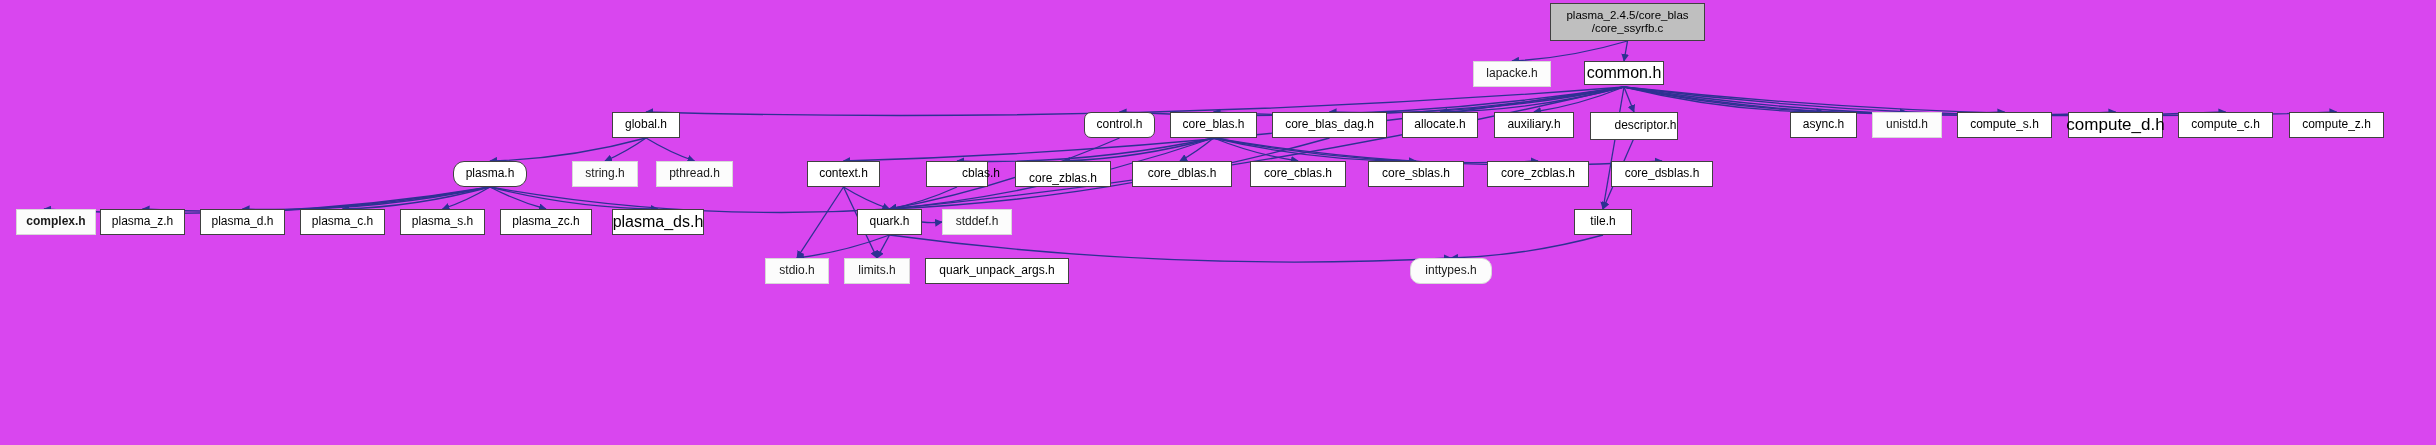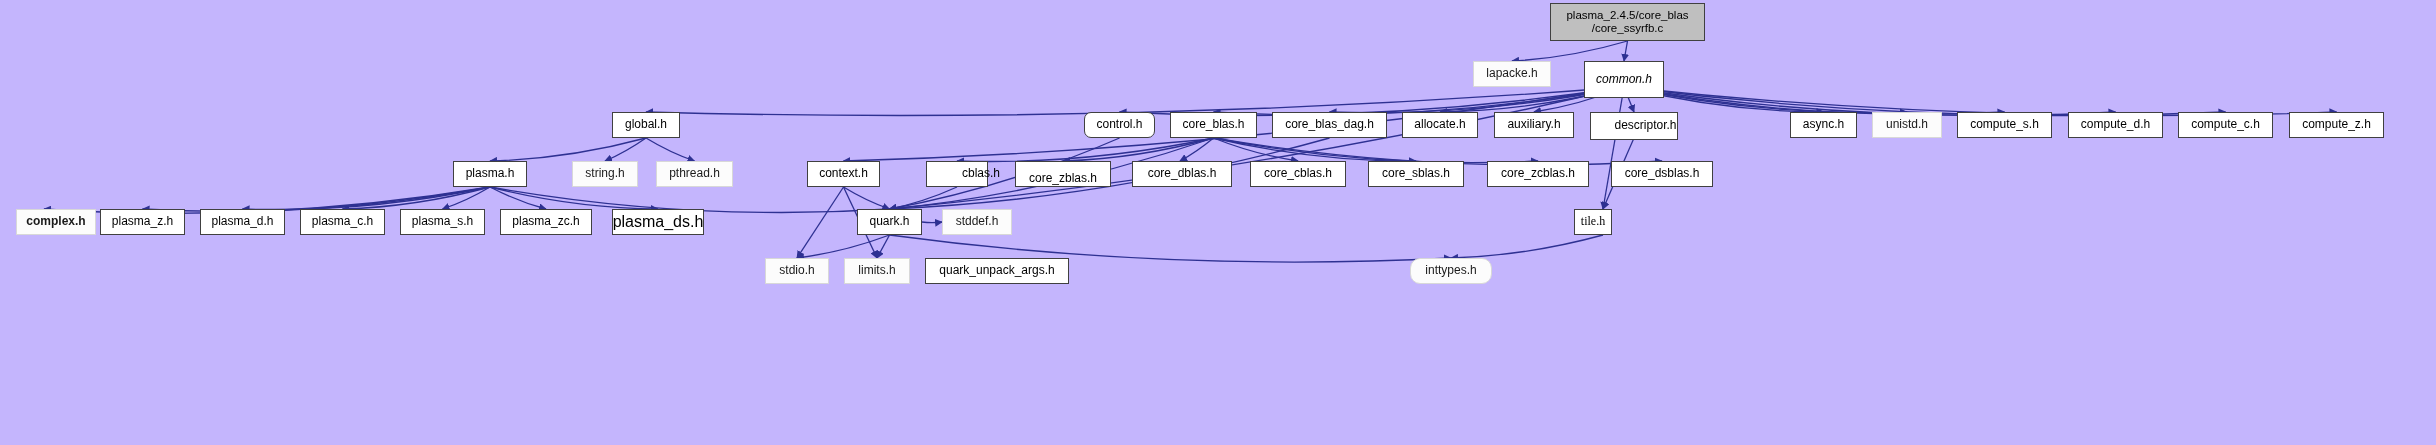--- a/index.html
+++ b/index.html
@@ -1,17 +1,17 @@
 <!DOCTYPE html>
 <html><head>
 <meta charset="utf-8">
 <style>
   html,body{margin:0;padding:0;background:#ffffff;}
   body{font-family:"Liberation Sans", sans-serif;}
-  #graph-wrap{position:relative;width:2436px;height:445px;background:#c4b5fd;overflow:hidden;}
+  #graph-wrap{position:relative;width:2436px;height:445px;background:#d946ef;overflow:hidden;}
   svg#edges{position:absolute;left:0;top:0;width:2436px;height:445px;}
   .node{position:absolute;box-sizing:border-box;display:flex;align-items:center;justify-content:center;
         text-align:center;line-height:1.15;white-space:pre;}
   .node.solid{background:#ffffff;border:1px solid #404040;color:#000000;}
   .node.root{background:#bfbfbf;border:1px solid #404040;color:#000000;}
   .node.ext{background:#fcfcfc;border:1px solid #d8d8d8;color:#1a1a1a;}
   .node span{pointer-events:none;}
 </style>
 </head>
 <body>
@@ -72,53 +72,53 @@
         <path d="M 889.5 235 Q 1170.25 272.5 1451 258" marker-end="url(#arrow)"></path>
         <path d="M 922 222 Q 932 223.2 942 222" marker-end="url(#arrow)"></path>
         <path d="M 1603 235 Q 1527 255.72381699731733 1451 258" marker-end="url(#arrow)"></path>
         <path d="M 1634 138 Q 1618.5 173.5 1603 209" marker-end="url(#arrow)"></path>
       </g>
   </svg>
   <div id="node-layer">
       <div class="node root" style="left: 1550px; top: 3px; width: 155px; height: 38px; font-size: 11.5px;"><span>plasma_2.4.5/core_blas
 /core_ssyrfb.c</span></div>
       <div class="node ext" style="left: 1473px; top: 61px; width: 78px; height: 26px; font-size: 12px;"><span>lapacke.h</span></div>
-      <div class="node solid" style="left: 1584px; top: 61px; width: 80px; height: 37px; font-size: 12px; font-style: italic;"><span>common.h</span></div>
+      <div class="node solid" style="left: 1584px; top: 61px; width: 80px; height: 24px; font-size: 16px;"><span>common.h</span></div>
       <div class="node solid" style="left: 612px; top: 112px; width: 68px; height: 26px; font-size: 12px;"><span>global.h</span></div>
       <div class="node solid" style="left: 1084px; top: 112px; width: 71px; height: 26px; font-size: 12px; border-radius: 7px;"><span>control.h</span></div>
       <div class="node solid" style="left: 1170px; top: 112px; width: 87px; height: 26px; font-size: 12px;"><span>core_blas.h</span></div>
       <div class="node solid" style="left: 1272px; top: 112px; width: 115px; height: 26px; font-size: 12px;"><span>core_blas_dag.h</span></div>
       <div class="node solid" style="left: 1402px; top: 112px; width: 76px; height: 26px; font-size: 12px;"><span>allocate.h</span></div>
       <div class="node solid" style="left: 1494px; top: 112px; width: 80px; height: 26px; font-size: 12px;"><span>auxiliary.h</span></div>
       <div class="node solid" style="left: 1590px; top: 112px; width: 88px; height: 28px; font-size: 12px; padding-left: 23px;"><span>descriptor.h</span></div>
       <div class="node solid" style="left: 1790px; top: 112px; width: 67px; height: 26px; font-size: 12px;"><span>async.h</span></div>
       <div class="node ext" style="left: 1872px; top: 112px; width: 70px; height: 26px; font-size: 12px;"><span>unistd.h</span></div>
       <div class="node solid" style="left: 1957px; top: 112px; width: 95px; height: 26px; font-size: 12px;"><span>compute_s.h</span></div>
-      <div class="node solid" style="left: 2068px; top: 112px; width: 95px; height: 26px; font-size: 12px;"><span>compute_d.h</span></div>
+      <div class="node solid" style="left: 2068px; top: 112px; width: 95px; height: 26px; font-size: 17px;"><span>compute_d.h</span></div>
       <div class="node solid" style="left: 2178px; top: 112px; width: 95px; height: 26px; font-size: 12px;"><span>compute_c.h</span></div>
       <div class="node solid" style="left: 2289px; top: 112px; width: 95px; height: 26px; font-size: 12px;"><span>compute_z.h</span></div>
-      <div class="node solid" style="left: 453px; top: 161px; width: 74px; height: 26px; font-size: 12px;"><span>plasma.h</span></div>
+      <div class="node solid" style="left: 453px; top: 161px; width: 74px; height: 26px; font-size: 12px; border-radius: 11px;"><span>plasma.h</span></div>
       <div class="node ext" style="left: 572px; top: 161px; width: 66px; height: 26px; font-size: 12px;"><span>string.h</span></div>
       <div class="node ext" style="left: 656px; top: 161px; width: 77px; height: 26px; font-size: 12px;"><span>pthread.h</span></div>
       <div class="node solid" style="left: 807px; top: 161px; width: 73px; height: 26px; font-size: 12px;"><span>context.h</span></div>
       <div class="node solid" style="left: 926px; top: 161px; width: 62px; height: 26px; font-size: 12px; padding-left: 48px;"><span>cblas.h</span></div>
       <div class="node solid" style="left: 1015px; top: 161px; width: 96px; height: 26px; font-size: 12px; align-items: flex-end;"><span>core_zblas.h</span></div>
       <div class="node solid" style="left: 1132px; top: 161px; width: 100px; height: 26px; font-size: 12px;"><span>core_dblas.h</span></div>
       <div class="node solid" style="left: 1250px; top: 161px; width: 96px; height: 26px; font-size: 12px;"><span>core_cblas.h</span></div>
       <div class="node solid" style="left: 1368px; top: 161px; width: 96px; height: 26px; font-size: 12px;"><span>core_sblas.h</span></div>
       <div class="node solid" style="left: 1487px; top: 161px; width: 102px; height: 26px; font-size: 12px;"><span>core_zcblas.h</span></div>
       <div class="node solid" style="left: 1611px; top: 161px; width: 102px; height: 26px; font-size: 12px;"><span>core_dsblas.h</span></div>
       <div class="node ext" style="left: 16px; top: 209px; width: 80px; height: 26px; font-size: 12px; font-weight: bold;"><span>complex.h</span></div>
       <div class="node solid" style="left: 100px; top: 209px; width: 85px; height: 26px; font-size: 12px;"><span>plasma_z.h</span></div>
       <div class="node solid" style="left: 200px; top: 209px; width: 85px; height: 26px; font-size: 12px;"><span>plasma_d.h</span></div>
       <div class="node solid" style="left: 300px; top: 209px; width: 85px; height: 26px; font-size: 12px;"><span>plasma_c.h</span></div>
       <div class="node solid" style="left: 400px; top: 209px; width: 85px; height: 26px; font-size: 12px;"><span>plasma_s.h</span></div>
       <div class="node solid" style="left: 500px; top: 209px; width: 92px; height: 26px; font-size: 12px;"><span>plasma_zc.h</span></div>
       <div class="node solid" style="left: 612px; top: 209px; width: 92px; height: 26px; font-size: 16px;"><span>plasma_ds.h</span></div>
       <div class="node solid" style="left: 857px; top: 209px; width: 65px; height: 26px; font-size: 12px;"><span>quark.h</span></div>
       <div class="node ext" style="left: 942px; top: 209px; width: 70px; height: 26px; font-size: 12px;"><span>stddef.h</span></div>
-      <div class="node solid" style="left: 1574px; top: 209px; width: 38px; height: 26px; font-size: 12px; font-family: Liberation Serif, serif;"><span>tile.h</span></div>
+      <div class="node solid" style="left: 1574px; top: 209px; width: 58px; height: 26px; font-size: 12px;"><span>tile.h</span></div>
       <div class="node ext" style="left: 765px; top: 258px; width: 64px; height: 26px; font-size: 12px;"><span>stdio.h</span></div>
       <div class="node ext" style="left: 844px; top: 258px; width: 66px; height: 26px; font-size: 12px;"><span>limits.h</span></div>
       <div class="node solid" style="left: 925px; top: 258px; width: 144px; height: 26px; font-size: 12px;"><span>quark_unpack_args.h</span></div>
       <div class="node ext" style="left: 1410px; top: 258px; width: 82px; height: 26px; font-size: 12px; border-radius: 10px;"><span>inttypes.h</span></div>
     </div>
 </div>
 
 </body></html>

